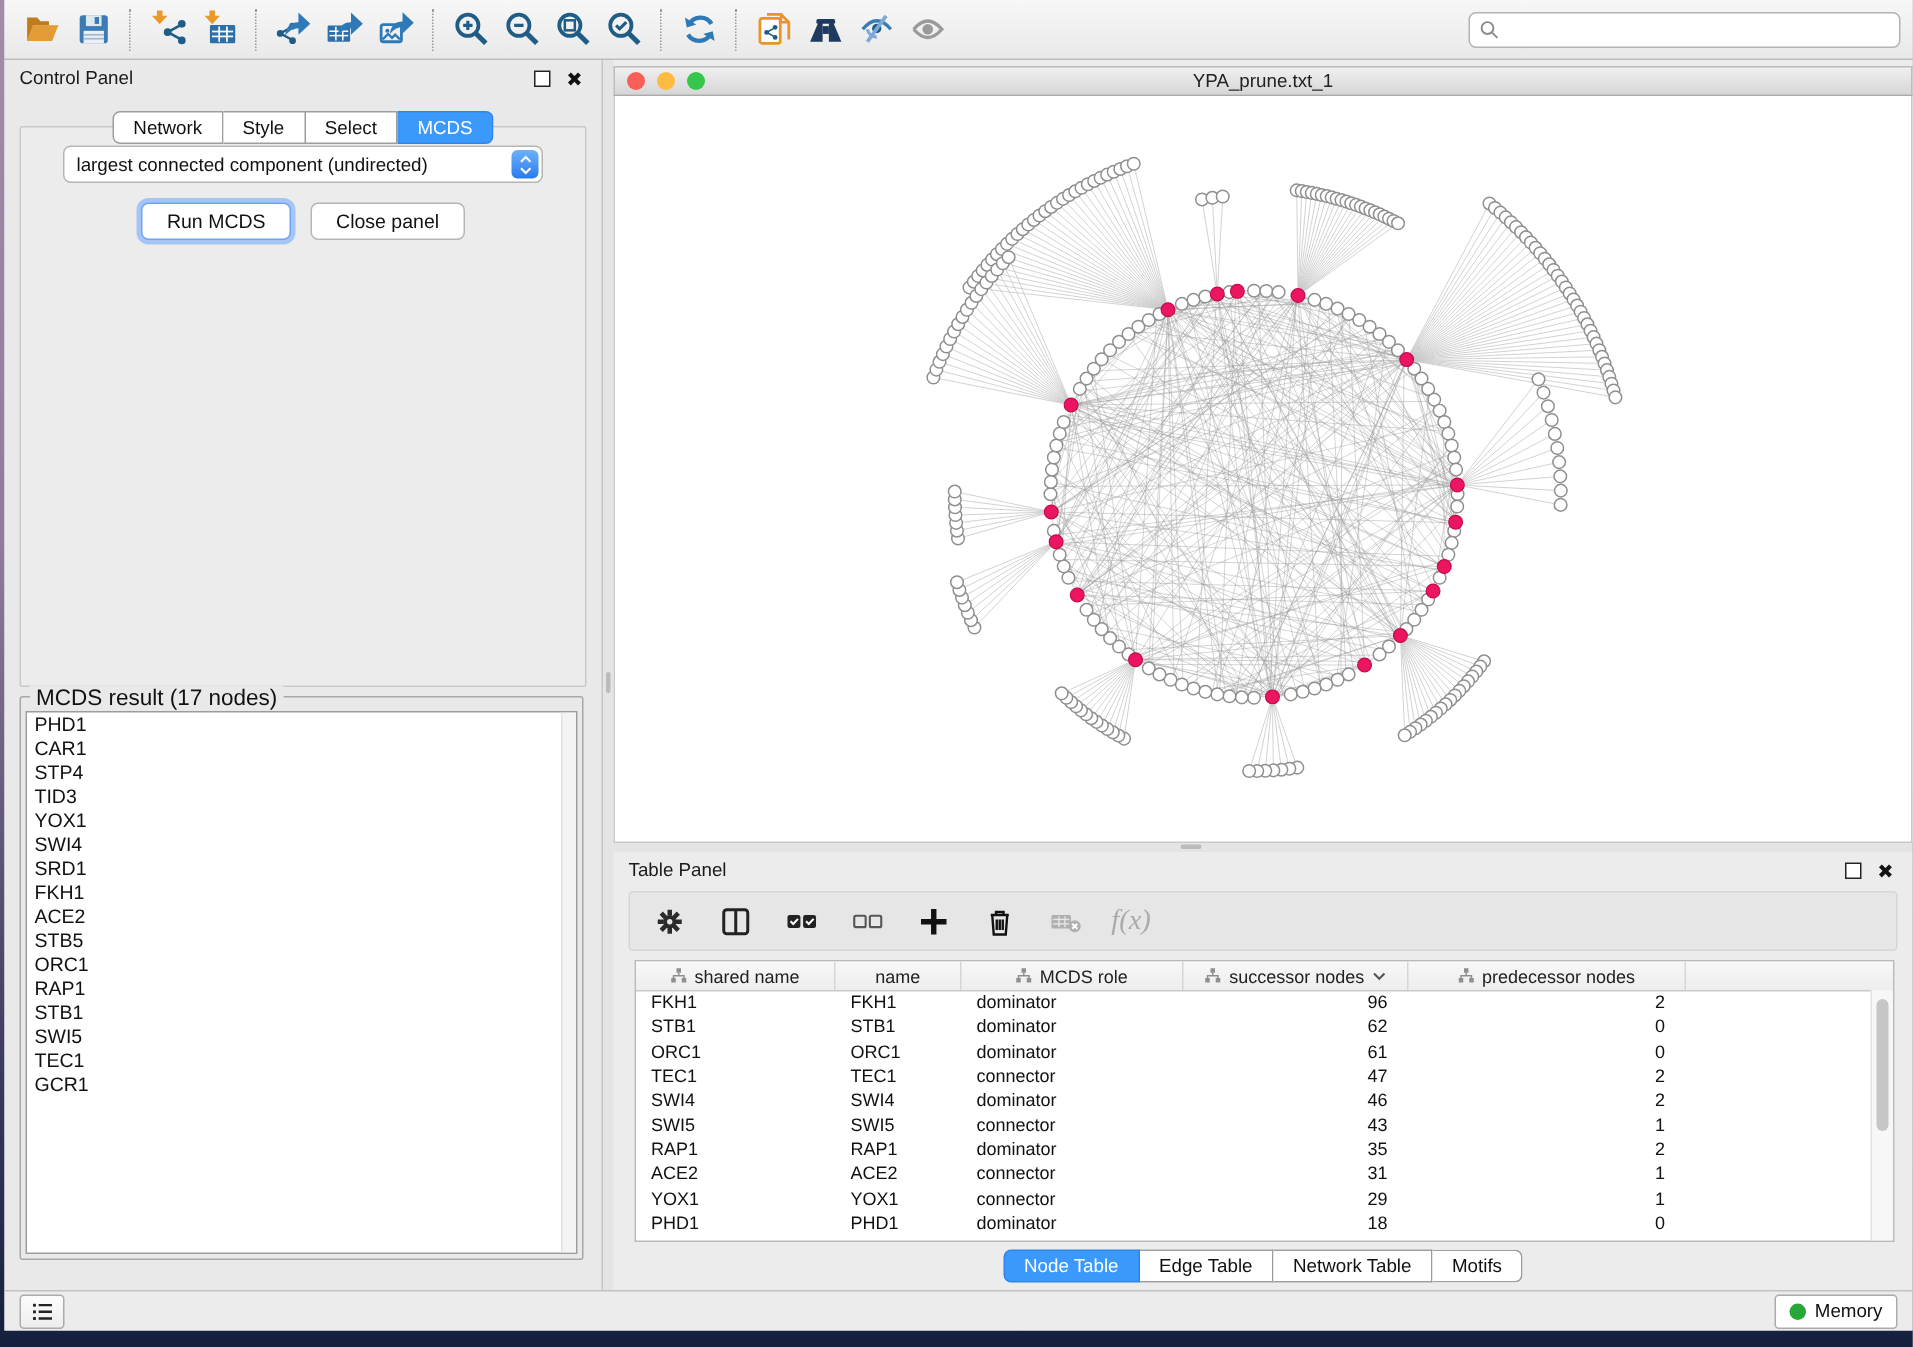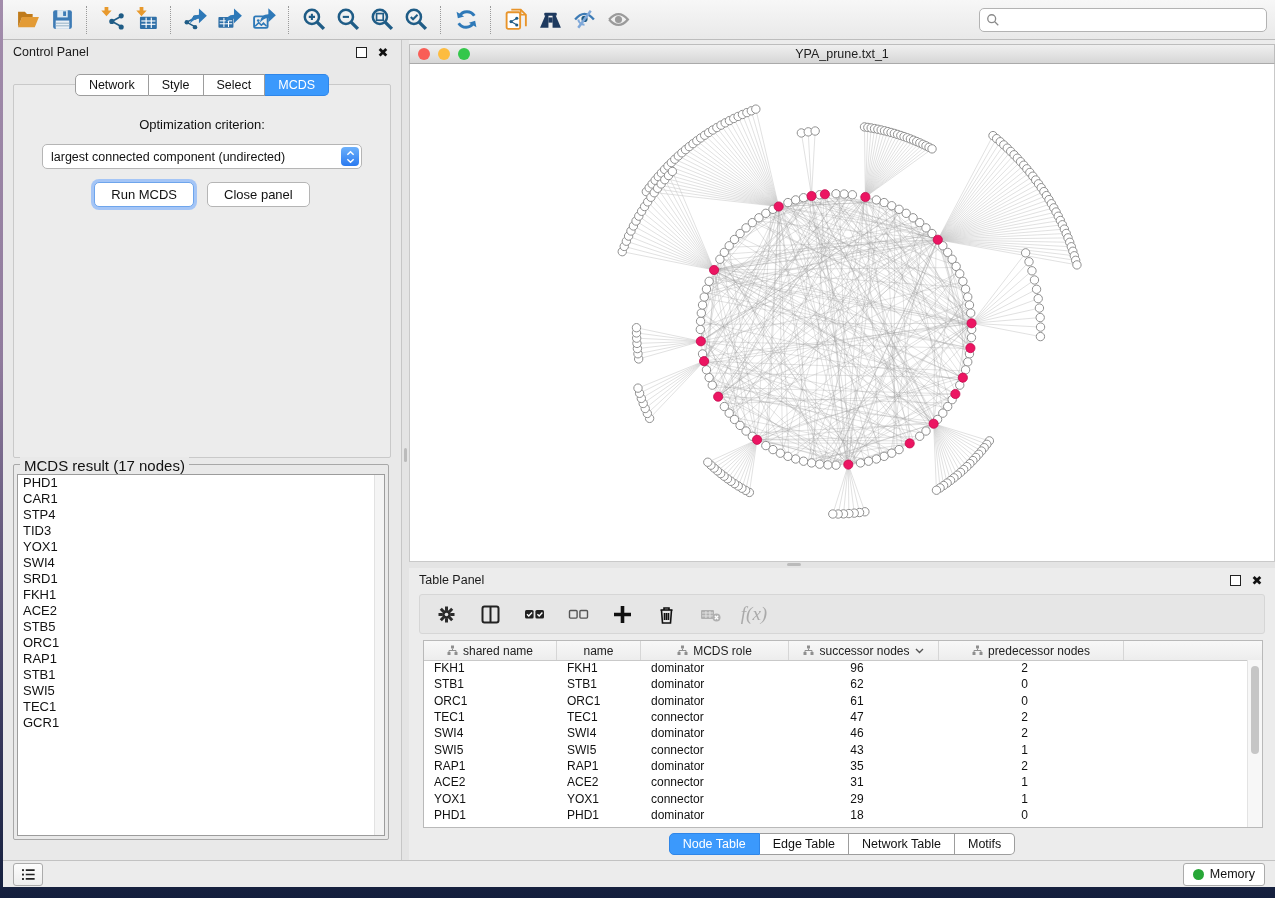--- a/index.html
+++ b/index.html
@@ -69,21 +69,21 @@
   .ticon .fx{font-family:"Liberation Serif","DejaVu Serif",serif;font-style:italic;font-size:19px;color:#aaa;}
   .tbox{position:absolute;left:14px;right:12px;top:72px;height:188px;background:#fff;border:1px solid #b9b9b9;box-sizing:border-box;overflow:hidden;}
   .thead{display:flex;height:19px;background:linear-gradient(180deg,#f8f8f8,#ededed);border-bottom:1px solid #c9c9c9;}
   .hcell{position:relative;border-right:1px solid #d6d6d6;display:flex;align-items:center;justify-content:center;
     font-size:12px;color:#222;box-sizing:border-box;gap:5px;}
   .hcell .tree{width:11px;height:11px;}
   .rows{position:absolute;left:0;right:14px;top:19px;bottom:0;}
   .trow{display:flex;height:16.3px;align-items:center;}
   .tcell{font-size:12px;color:#111;box-sizing:border-box;white-space:nowrap;overflow:hidden;}
   .tcell.txt{padding-left:10px;text-align:left;}
-  .tcell.num{padding-right:14px;text-align:center;}
+  .tcell.num{padding-right:14px;text-align:right;}
   .tsb{position:absolute;right:0;top:19px;bottom:0;width:14px;background:#f7f7f7;border-left:1px solid #e3e3e3;}
   .tsb .thumb{position:absolute;left:2.5px;width:8px;top:6px;height:88px;background:#c6c6c6;border-radius:5px;}
   .tp-tabs{position:absolute;left:0;right:0;top:265px;display:flex;justify-content:center;}
   
   .status{position:absolute;left:0;right:0;bottom:0;height:27px;background:#ececec;border-top:1px solid #c2c2c2;
     display:flex;align-items:center;padding:0 10px;box-sizing:border-box;}
   .sbtn{width:28px;height:21px;border:1px solid #ababab;border-radius:3px;background:linear-gradient(180deg,#fdfdfd,#ededed);
     display:flex;align-items:center;justify-content:center;}
   .membtn{margin-left:auto;height:21px;border:1px solid #ababab;border-radius:3px;background:#fff;
     display:flex;align-items:center;gap:6px;padding:0 9px;font-size:12.5px;color:#111;}
@@ -292,21 +292,20 @@
     </div>
     <div class="cp-tabs">
         <div class="seg" id="cp-tabs">
           <div class="tab">Network</div>
           <div class="tab">Style</div>
           <div class="tab">Select</div>
           <div class="tab sel">MCDS</div>
         </div>
       </div>
     <div class="cp-box">
-      <div class="opt-label">Optimization criterion:</div>
       <div class="combo">
         <span class="val">largest connected component (undirected)</span>
         <span class="stepper">
           <svg viewBox="0 0 10 7">
               <path d="M1.5 5 L5 1.5 L8.5 5" fill="none" stroke="#fff" stroke-width="1.6"></path>
             </svg>
           <svg viewBox="0 0 10 7">
               <path d="M1.5 2 L5 5.5 L8.5 2" fill="none" stroke="#fff" stroke-width="1.6"></path>
             </svg>
         </span>

